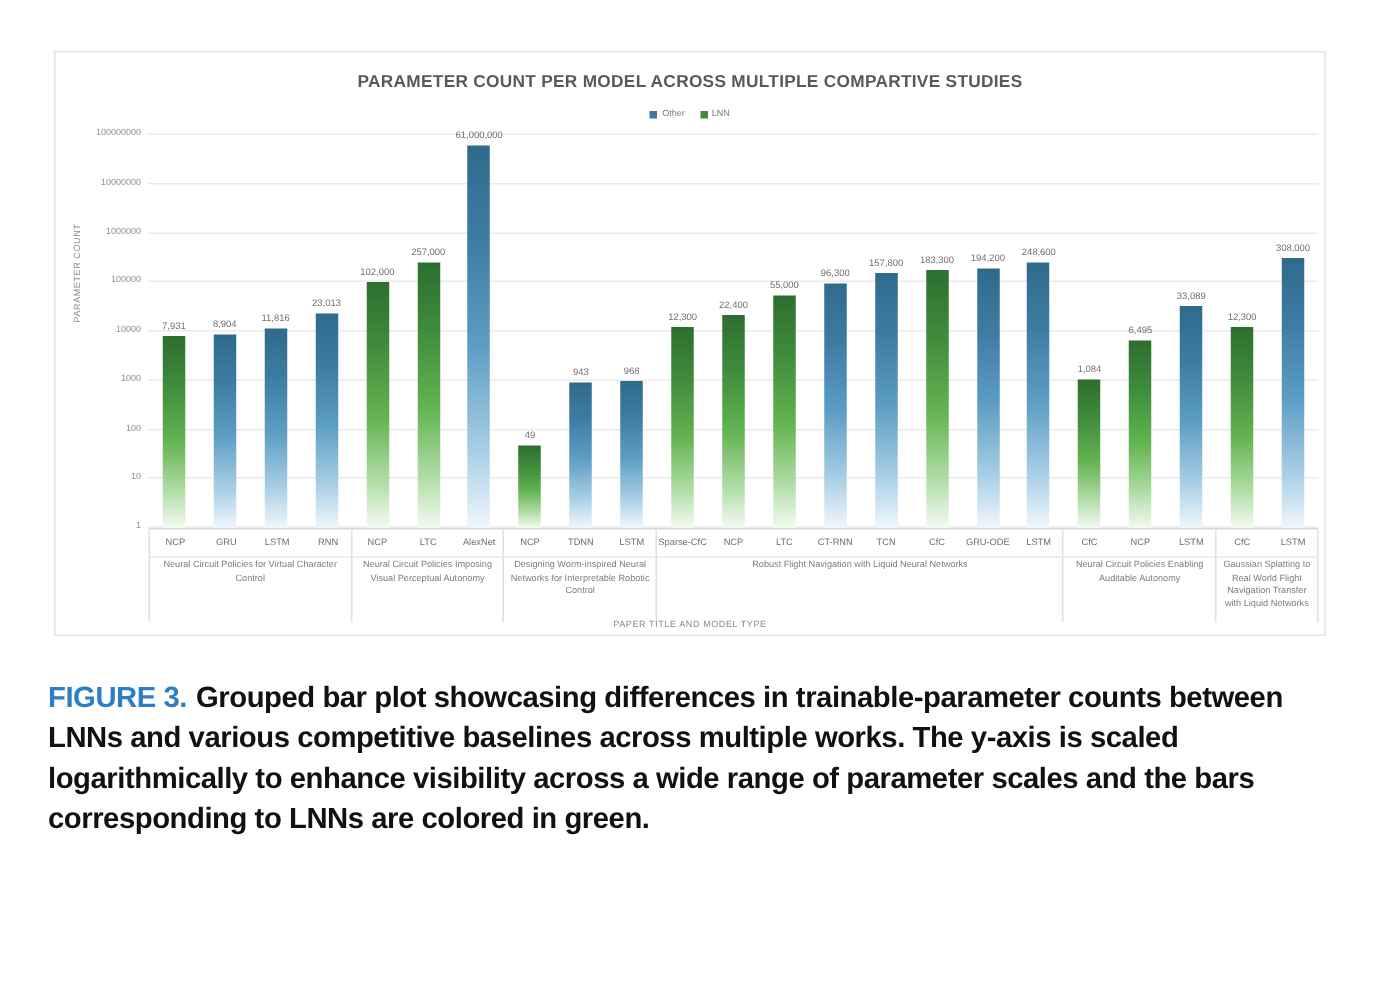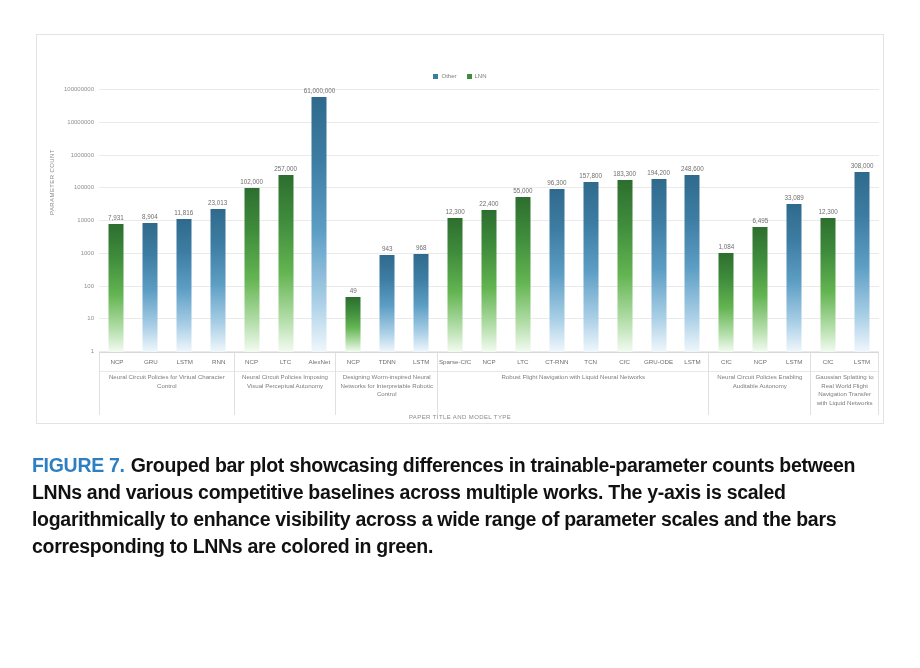--- a/index.html
+++ b/index.html
@@ -216,20 +216,21 @@
   #caption-tag {
     color: #2e7fc1;
     margin-right: 6px;
   }
 </style>
 </head>
 <body>
 
 <div id="figure-panel">
 
+  <div id="chart-title">PARAMETER COUNT PER MODEL ACROSS MULTIPLE COMPARTIVE STUDIES</div>
 
   <div id="chart-legend">
       <div class="legend-item">
         <span class="legend-swatch" style="background: rgb(61, 124, 162);"></span>
         <span>Other</span>
       </div>
       <div class="legend-item">
         <span class="legend-swatch" style="background: rgb(63, 140, 60);"></span>
         <span>LNN</span>
       </div>
@@ -418,14 +419,14 @@
           </div>
           <div class="cat-paper">Gaussian Splatting to Real World Flight Navigation Transfer with Liquid Networks</div>
         </div>
       </div>
 
     <div id="x-axis-title">PAPER TITLE AND MODEL TYPE</div>
   </div>
 </div>
 
 <div id="caption">
-  <span id="caption-tag">FIGURE 7.</span><span>Grouped bar plot showcasing differences in trainable-parameter counts between LNNs and various competitive baselines across multiple works. The y-axis is scaled logarithmically to enhance visibility across a wide range of parameter scales and the bars corresponding to LNNs are colored in green.</span>
+  <span id="caption-tag">FIGURE 3.</span><span>Grouped bar plot showcasing differences in trainable-parameter counts between LNNs and various competitive baselines across multiple works. The y-axis is scaled logarithmically to enhance visibility across a wide range of parameter scales and the bars corresponding to LNNs are colored in green.</span>
 </div>
 
 </body></html>

